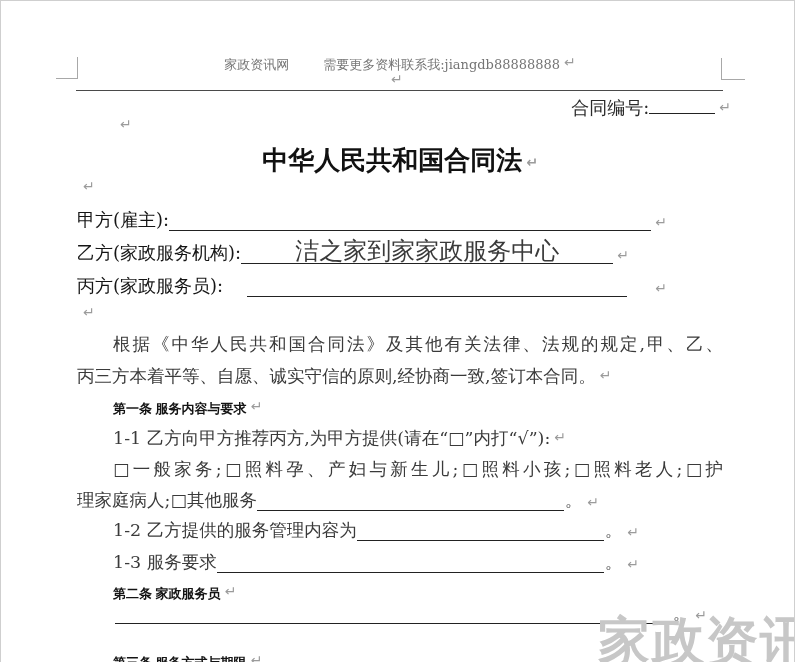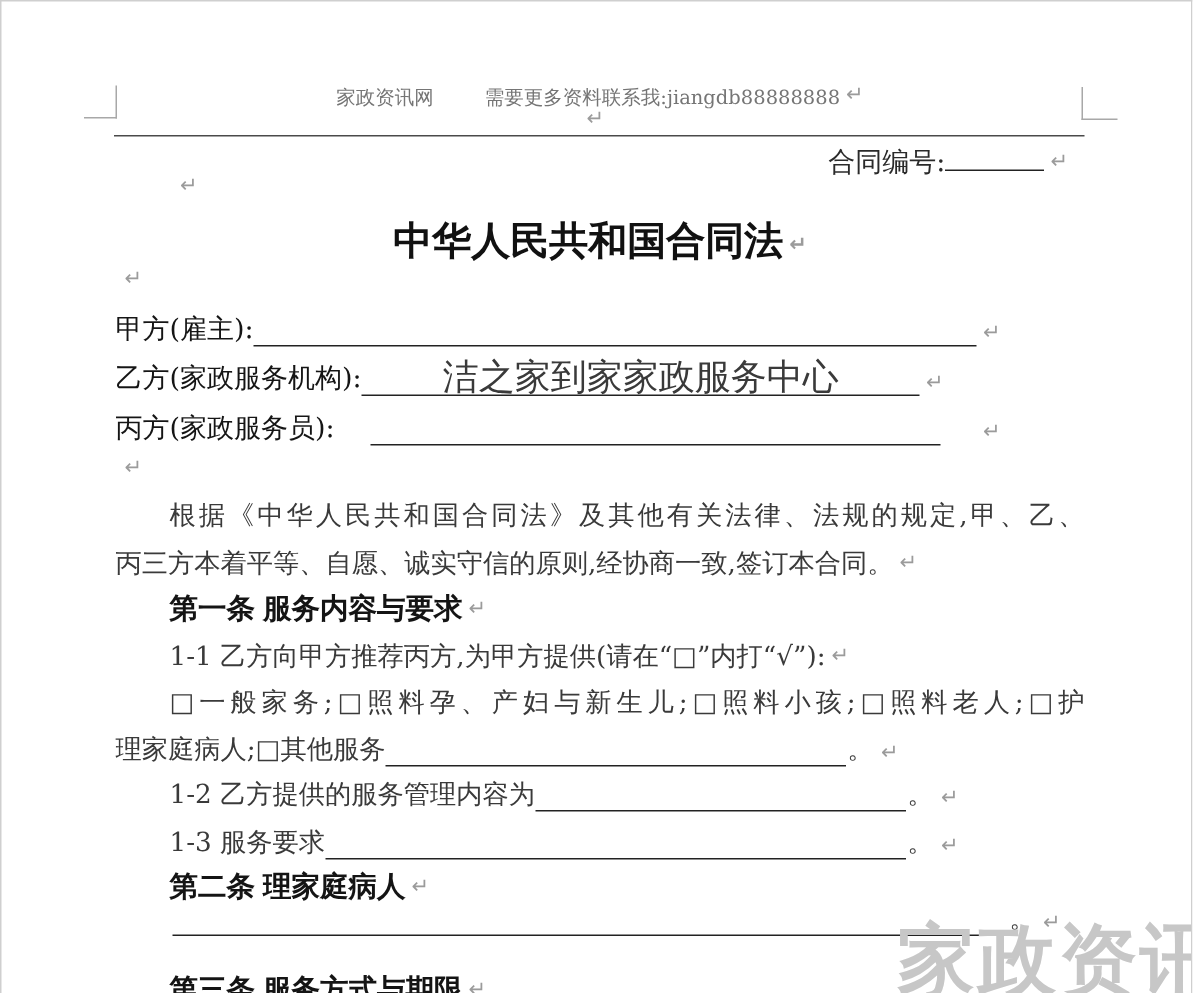--- a/index.html
+++ b/index.html
@@ -20,34 +20,34 @@
           display:flex; align-items:flex-end; justify-content:center; }
   .blank { display:inline-block; border-bottom:1px solid #222; height:18px; vertical-align:baseline; }
   .crop-left  { left:55px; top:56px; width:21px; height:21px;
                 border-right:1px solid #a8a8a8; border-bottom:1px solid #a8a8a8; }
   .crop-right { left:720px; top:57px; width:23px; height:21px;
                 border-left:1px solid #a8a8a8; border-bottom:1px solid #a8a8a8; }
   .hdr { left:76px; top:55px; width:646px; display:flex; justify-content:center; gap:34px;
          font-size:13px; color:#757575; white-space:nowrap; }
   .hdr-pilcrow { left:386px; top:73px; }
   .hdr-rule { left:75px; top:89px; width:647px; height:1px; background:#4a4a4a; }
-  .contract-no { left:65px; top:94px; width:646px; display:flex; justify-content:flex-end;
+  .contract-no { left:84px; top:94px; width:646px; display:flex; justify-content:flex-end;
                  align-items:baseline; font-size:18px; color:#2a2a2a; line-height:24px; }
   .doc-title { left:76px; top:142px; width:646px; text-align:center;
                font-family:"Liberation Sans", sans-serif; font-weight:bold;
                font-size:26px; color:#111; line-height:34px; white-space:nowrap; }
   .party { left:76px; font-size:18px; line-height:22px; height:22px; color:#222; }
   .party .lab { font-weight:normal; color:#151515; }
   .party .val { font-size:24px; color:#3a3a3a; padding-bottom:1px; }
   .bodyline { left:76px; width:646px; font-size:17.5px; line-height:22px; height:22px;
               color:#3a3a3a; white-space:nowrap; box-sizing:border-box; }
   .indent { padding-left:36px; }
   .just { text-align:justify; text-align-last:justify; }
   .heading { font-family:"Liberation Sans", sans-serif; font-weight:bold; color:#141414;
-             font-size:19px; }
+             font-size:13px; }
   .period { padding:0 1px; }
   .watermark {
     left:597px; top:614px; font-family:"Liberation Sans", sans-serif;
     font-weight:bold; font-size:52px; color:#c7c7c7; letter-spacing:2px;
     white-space:nowrap; line-height:1;
   }
 </style>
 </head>
 <body>
 
@@ -133,21 +133,21 @@
   </div>
 
   <div class="abs row bodyline indent" style="top:550px; width:562px;">
     <span>1-3 服务要求</span>
     <span class="fill"></span>
     <span class="period">。</span>
     <span class="pilcrow">↵</span>
   </div>
 
   <div class="abs bodyline indent" style="top:580px;">
-    <span class="heading">第二条 理家庭病人</span><span class="pilcrow">↵</span>
+    <span class="heading">第二条 家政服务员</span><span class="pilcrow">↵</span>
   </div>
 
   <div class="abs row bodyline" style="left:114px; top:601px; width:592px;">
     <span class="fill"></span>
     <span class="period">。</span>
     <span class="pilcrow">↵</span>
   </div>
 
   <div class="abs bodyline indent" style="top:649px;">
     <span class="heading">第三条 服务方式与期限</span><span class="pilcrow">↵</span>

